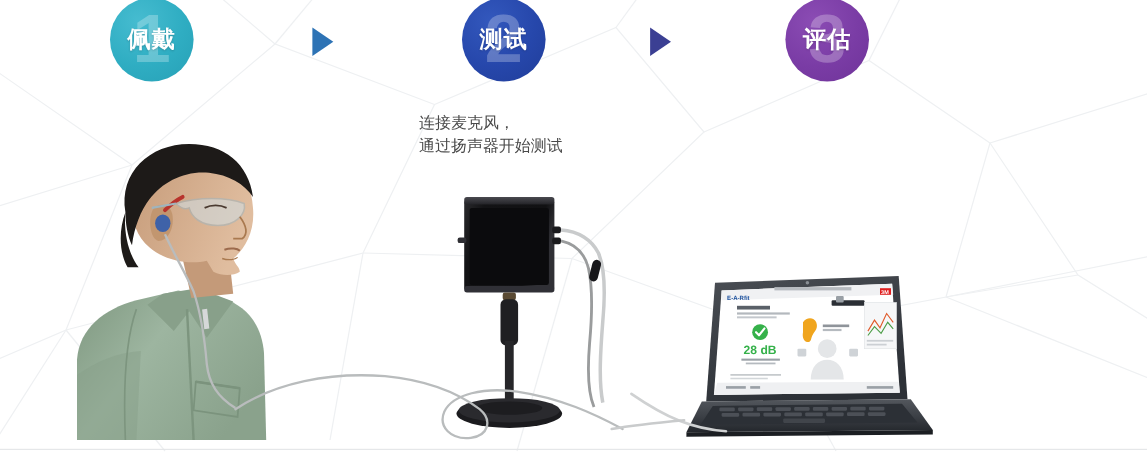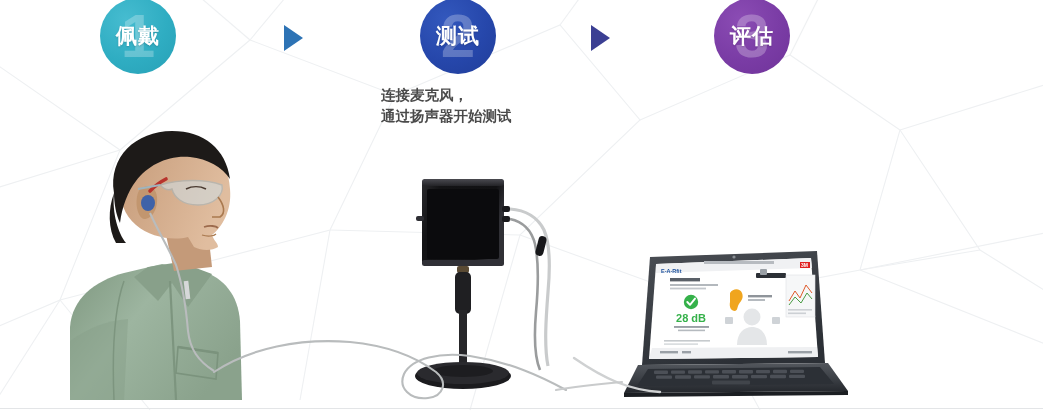--- a/index.html
+++ b/index.html
@@ -78,21 +78,21 @@
 
   
   .caption {
     position: absolute;
     font-size: 14.5px;
     line-height: 21px;
     color: #4a4a4a;
     white-space: pre-line;
   }
   #caption1 { left: 24px; top: 97px; }
-  #caption2 { left: 381px; top: 85px; font-weight: bold; }
+  #caption2 { left: 381px; top: 102px; }
   #caption3 { left: 646px; top: 86px; }
 
   
   .photo { position: absolute; }
 
   
   #worker { left: 62px; top: 131px; width: 215px; height: 269px; }
 
   
   #speaker { left: 398px; top: 160px; width: 180px; height: 240px; }

